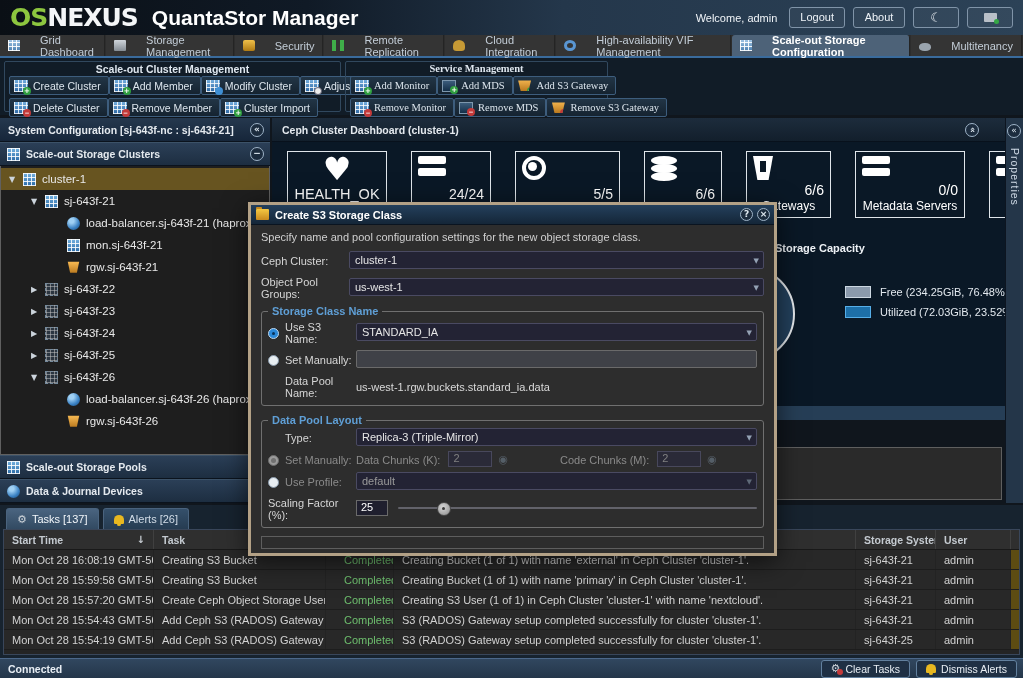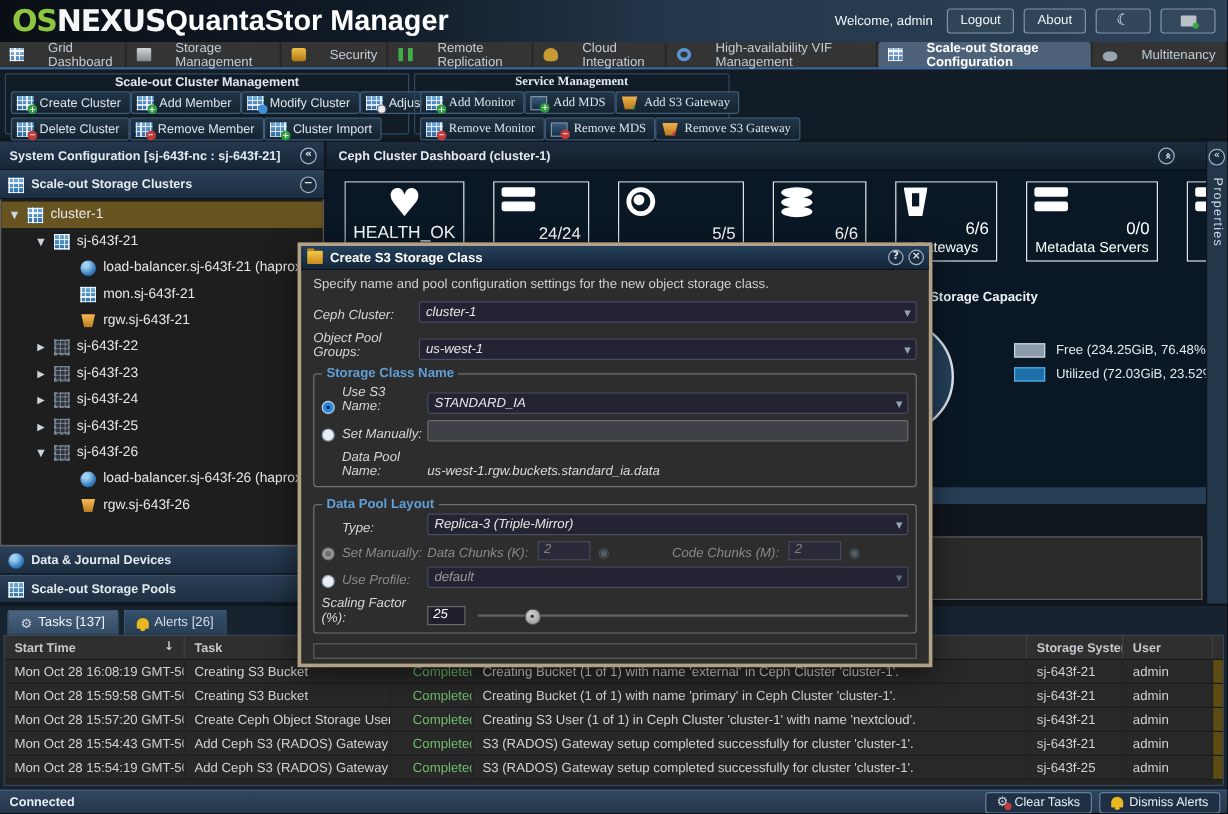--- a/index.html
+++ b/index.html
@@ -6,21 +6,21 @@
   .app{position:relative;width:1023px;height:678px;overflow:hidden;background:#10161d;
        font-family:"Liberation Sans",sans-serif;font-size:11px;color:#e4e9ee;}
   .g{font-family:"DejaVu Sans",sans-serif;}
 
   
   .topbar{position:absolute;left:0;top:0;width:1023px;height:35px;
           background:linear-gradient(90deg,#0a0f15 0%,#101a26 30%,#24374b 55%,#2c4257 100%);
           display:flex;align-items:center;}
   .logo{display:flex;align-items:baseline;margin-left:10px;font-weight:800;font-size:25px;letter-spacing:-1px;font-family:"DejaVu Sans",sans-serif;}
   .logo .os{color:#8dc63f;} .logo .nexus{color:#f4f6f8;}
-  .app-title{color:#fff;font-size:24px;font-weight:700;margin-left:0;letter-spacing:0;}
+  .app-title{color:#fff;font-size:21px;font-weight:700;margin-left:14px;letter-spacing:0;}
   .topbar-right{margin-left:auto;display:flex;align-items:center;gap:8px;margin-right:10px;}
   .welcome{font-weight:400;font-size:11px;color:#f0f4f8;margin-right:4px;margin-left:40px;}
   .top-btn{height:19px;min-width:30px;padding:0 10px;border:1px solid #8094a8;border-radius:3px;
            background:rgba(255,255,255,0.04);color:#eef3f8;font-size:11px;line-height:18px;text-align:center;}
   .icon-btn{padding:0 7px;display:flex;align-items:center;justify-content:center;}
   .moon{font-size:13px;color:#e8edf2;}
   .printer{width:13px;height:9px;background:#b9c0c8;border-radius:1px;position:relative;}
   .printer::after{content:"";position:absolute;right:-2px;bottom:-2px;width:5px;height:5px;border-radius:50%;background:#35a845;}
 
   
@@ -154,21 +154,21 @@
   .dialog{position:absolute;left:248px;top:202px;width:529px;z-index:50;border:3px solid #b3a186;
           background:#2d2d2d;box-shadow:0 6px 24px rgba(0,0,0,.6);box-sizing:border-box;}
   .dlg-title{height:19px;background:linear-gradient(#24405c,#142638);display:flex;align-items:center;
              font-weight:700;font-size:11px;color:#fff;border-bottom:1px solid #0a1420;}
   .dlg-ic{width:13px;height:11px;background:linear-gradient(#f5c842,#c98a1e);border-radius:1px;margin:0 6px 0 5px;position:relative;flex:none;}
   .dlg-ic::before{content:"";position:absolute;top:-2px;left:0;width:6px;height:2px;background:#c98a1e;border-radius:1px 1px 0 0;}
   .dlg-title .cbtn{width:13px;height:13px;margin-right:4px;}
   .dlg-title .spacer{margin-left:auto;}
   .dlg-body{padding:6px 10px 4px 10px;}
   .dlg-sub{color:#cfcfcf;font-size:11px;margin-bottom:8px;}
-  .frow{display:flex;align-items:flex-end;margin-bottom:5px;font-style:italic;}
+  .frow{display:flex;align-items:center;margin-bottom:5px;}
   .f-label{width:88px;flex:none;color:#d6d6d6;padding-top:2px;}
   .control{flex:1;height:16px;background:#232334;border:1px solid #4a4a62;border-radius:2px;color:#e6e6e6;
            display:flex;align-items:center;padding:0 16px 0 5px;position:relative;white-space:nowrap;overflow:hidden;}
   .control.dd::after{content:"▼";font-family:"DejaVu Sans",sans-serif;font-size:7px;color:#94a2b4;position:absolute;right:4px;top:5px;}
   .control.dim{color:#9a9a9a;} .control.dim::after{color:#5f6a78;}
   .control.txt{background:#3f4147;border-color:#6a6a6a;}
   .plain-val{color:#dadada;padding-top:2px;}
   fieldset.fs{border:1px solid #707070;border-radius:3px;margin:2px 0 8px 0;padding:2px 6px 5px 6px;}
   .fs legend{color:#5f9fd6;font-weight:700;font-size:11px;padding:0 4px;}
   .radio{box-sizing:border-box;width:11px;height:11px;border-radius:50%;background:#e8eef2;border:1px solid #8899aa;
@@ -425,27 +425,27 @@
           <span class="tree-icon"></span>
           <span>load-balancer.sj-643f-26 (haproxy)</span>
         </div>
         <div class="tree-row" data-depth="2" data-icon="bucket" data-selected="false">
           <span class="twisty"></span>
           <span class="tree-icon"></span>
           <span>rgw.sj-643f-26</span>
         </div>
       </div>
     <div class="lp-sec">
-      <span class="sec-ic globe"></span>
-      <span>Data &amp; Journal Devices</span>
-    </div>
-    <div class="lp-sec">
       <span class="sec-ic grid"></span>
       <span>Scale-out Storage Pools</span>
       <span class="cbtn">+</span>
+    </div>
+    <div class="lp-sec">
+      <span class="sec-ic globe"></span>
+      <span>Data &amp; Journal Devices</span>
     </div>
   </div>
 
   <div class="main-panel">
     <div class="mp-header">
       <span>Ceph Cluster Dashboard (cluster-1)</span>
       <span class="cbtn up">«</span>
     </div>
     <div class="cards">
 

